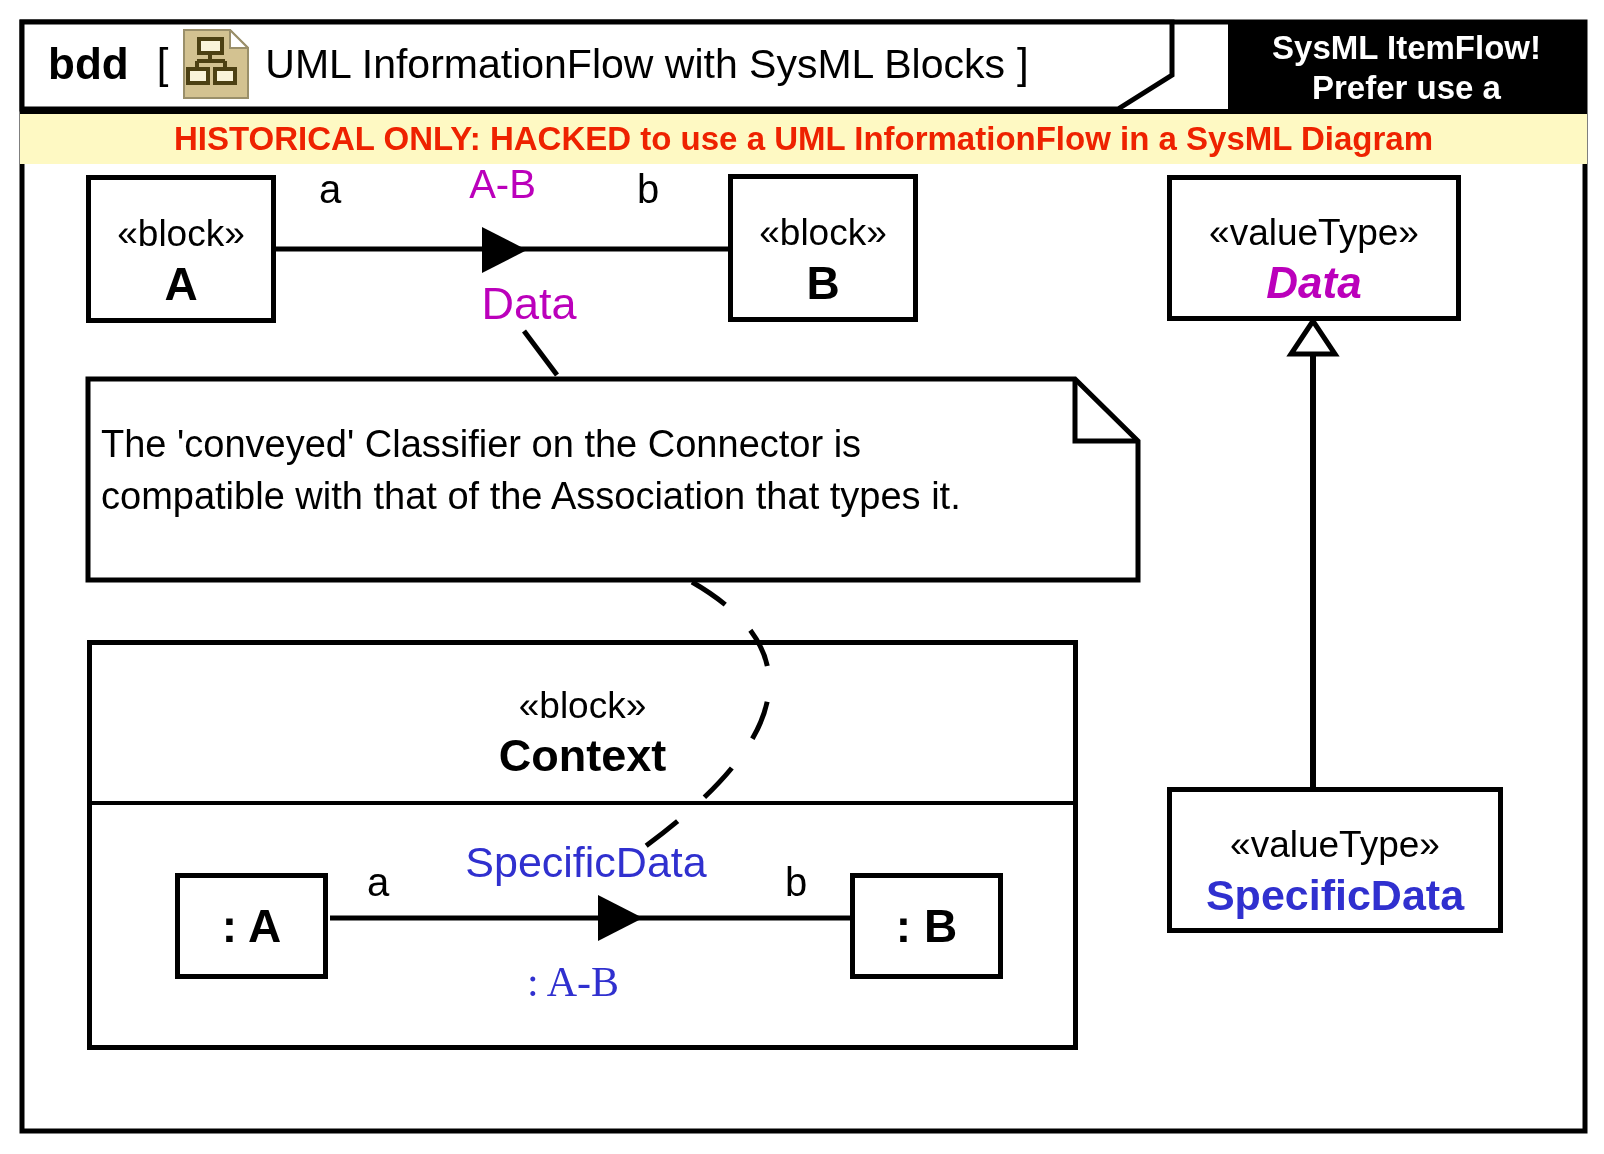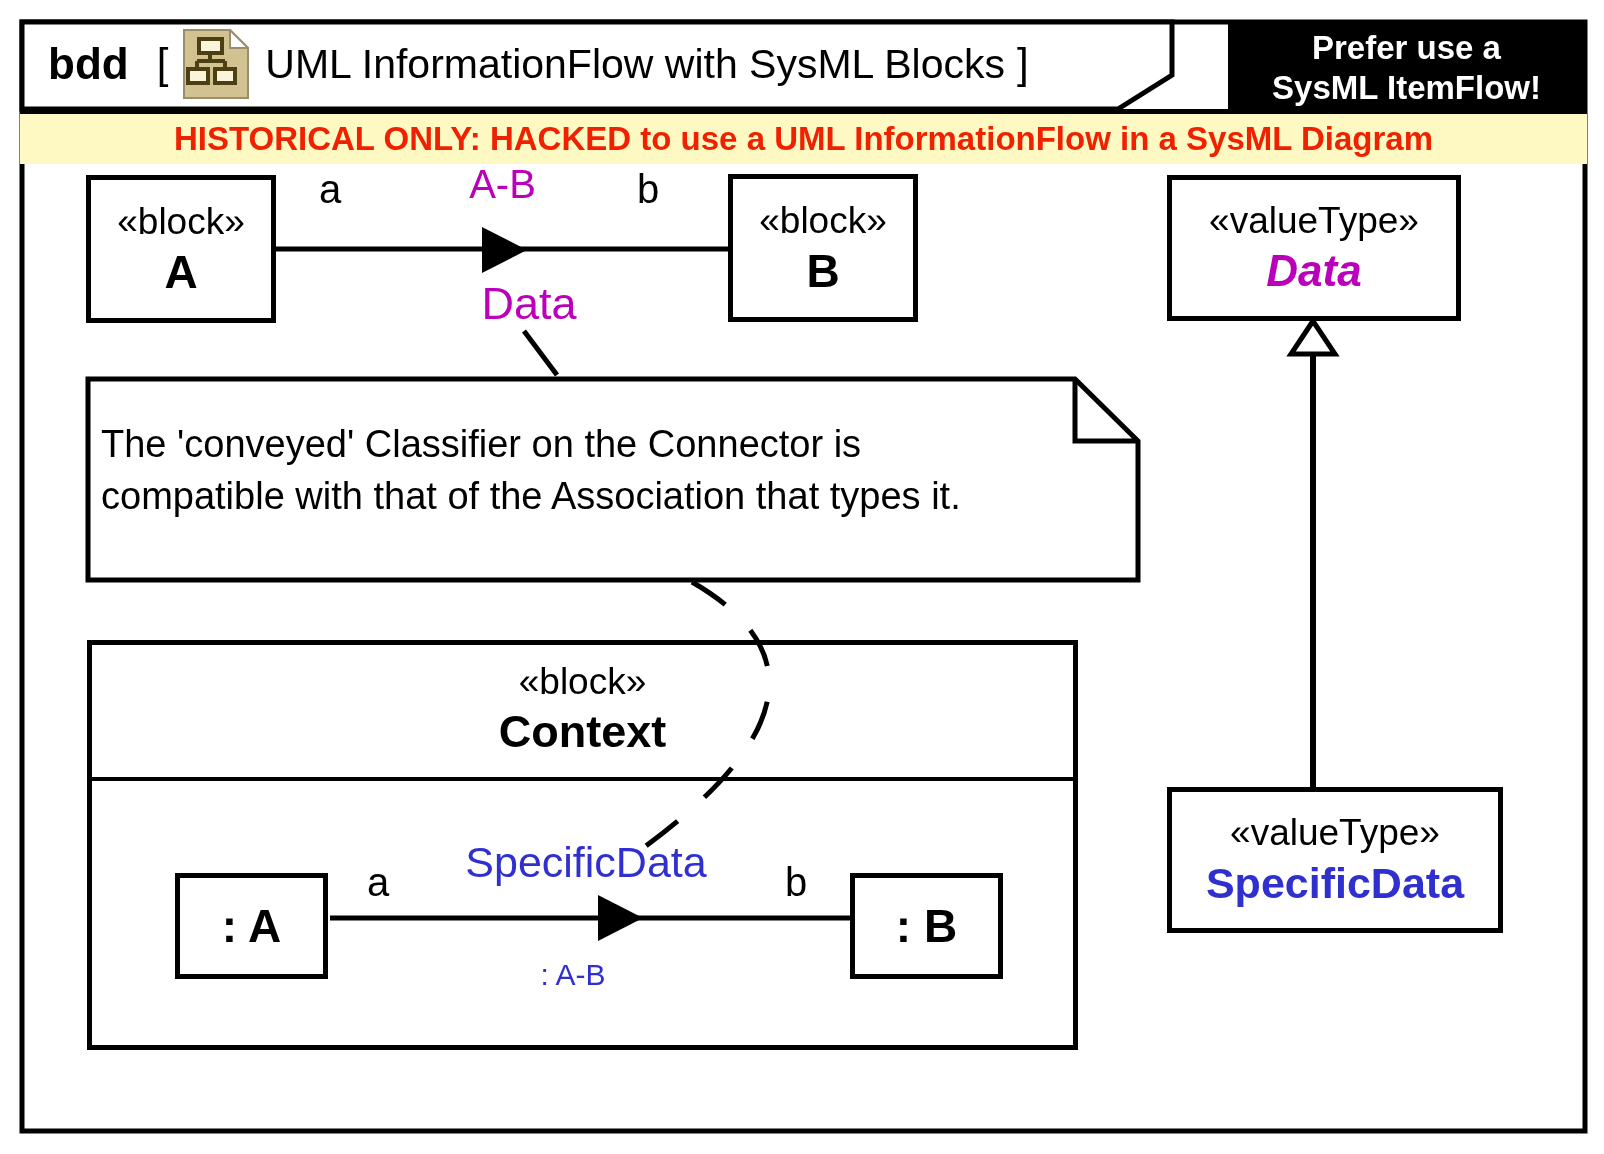--- a/index.html
+++ b/index.html
@@ -29,21 +29,21 @@
     background:#fef9c3;border-top:5px solid #000;box-sizing:border-box;
     display:flex;align-items:center;justify-content:center;
     color:#ee2200;font-weight:bold;font-size:33px;white-space:nowrap;
   }
   
   .uml-box{
     position:absolute;border:5px solid #000;box-sizing:border-box;
     display:flex;flex-direction:column;justify-content:center;align-items:center;
     background:transparent;text-align:center;color:#000;
   }
-  .stereo{font-size:37px;line-height:46px;}
+  .stereo{font-size:37px;line-height:46px;margin-top:24px;}
   .bname{font-weight:bold;font-size:46px;line-height:54px;}
   #block-a{left:86px;top:175px;width:190px;height:148px;}
   #block-b{left:728px;top:174px;width:190px;height:148px;}
   #vt-data{left:1167px;top:175px;width:294px;height:146px;}
   #vt-data .bname{color:#bb00bb;font-style:italic;font-size:44px;}
   #vt-specific{left:1167px;top:787px;width:336px;height:146px;}
   #vt-specific .bname{color:#3030cf;font-size:43px;}
   #context-box{left:87px;top:640px;width:991px;height:410px;justify-content:flex-start;}
   #context-header{
     width:100%;box-sizing:border-box;border-bottom:4px solid #000;
@@ -62,21 +62,21 @@
   .edge-label{position:absolute;font-size:40px;color:#000;white-space:nowrap;text-align:center;}
   .magenta{color:#bb00bb;}
   .blue{color:#3030cf;}
   #lbl-top-a{left:300px;top:167px;width:60px;}
   #lbl-top-name{left:440px;top:162px;width:125px;}
   #lbl-top-b{left:618px;top:167px;width:60px;}
   #lbl-top-conveyed{left:440px;top:278px;width:178px;font-size:45px;}
   #lbl-ctx-a{left:348px;top:860px;width:60px;}
   #lbl-ctx-conveyed{left:436px;top:838px;width:300px;font-size:43px;}
   #lbl-ctx-b{left:766px;top:860px;width:60px;}
-  #lbl-ctx-conn{left:473px;top:958px;width:200px;font-size:30px;}
+  #lbl-ctx-conn{left:473px;top:958px;width:200px;font-size:42px;font-family:Liberation Serif, serif;}
 </style>
 </head>
 <body>
 
 <div id="stage">
 
   <svg id="overlay" viewBox="0 0 1604 1154" xmlns="http://www.w3.org/2000/svg">
 
     <rect x="22" y="22" width="1563" height="1109" fill="#ffffff" stroke="#000" stroke-width="5"></rect>
 
@@ -118,22 +118,22 @@
       <line x1="42" y1="32" x2="42" y2="40" stroke="#4c4013" stroke-width="4"></line>
       <rect x="16" y="10" width="23" height="14" fill="#faf4da" stroke="#4c4013" stroke-width="4"></rect>
       <rect x="5" y="40" width="20" height="14" fill="#faf4da" stroke="#4c4013" stroke-width="4"></rect>
       <rect x="32" y="40" width="20" height="14" fill="#faf4da" stroke="#4c4013" stroke-width="4"></rect>
     </svg>
     <span class="frame-title">UML InformationFlow with SysML Blocks</span>
     <span class="bracket close">]</span>
   </div>
 
   <div class="callout">
+    <span>SysML ItemFlow!</span>
     <span>Prefer use a</span>
-    <span>SysML ItemFlow!</span>
   </div>
 
   <div class="banner">
     <span>HISTORICAL ONLY: HACKED to use a UML InformationFlow in a SysML Diagram</span>
   </div>
 
   <div id="block-a" class="uml-box">
     <div class="stereo">«block»</div>
     <div class="bname">A</div>
   </div>

